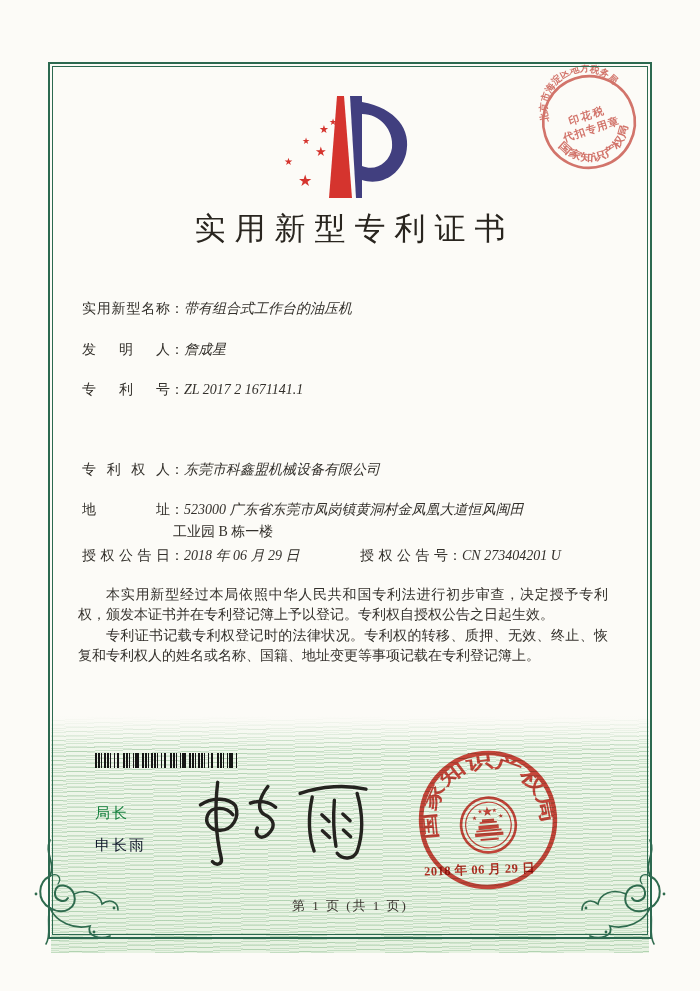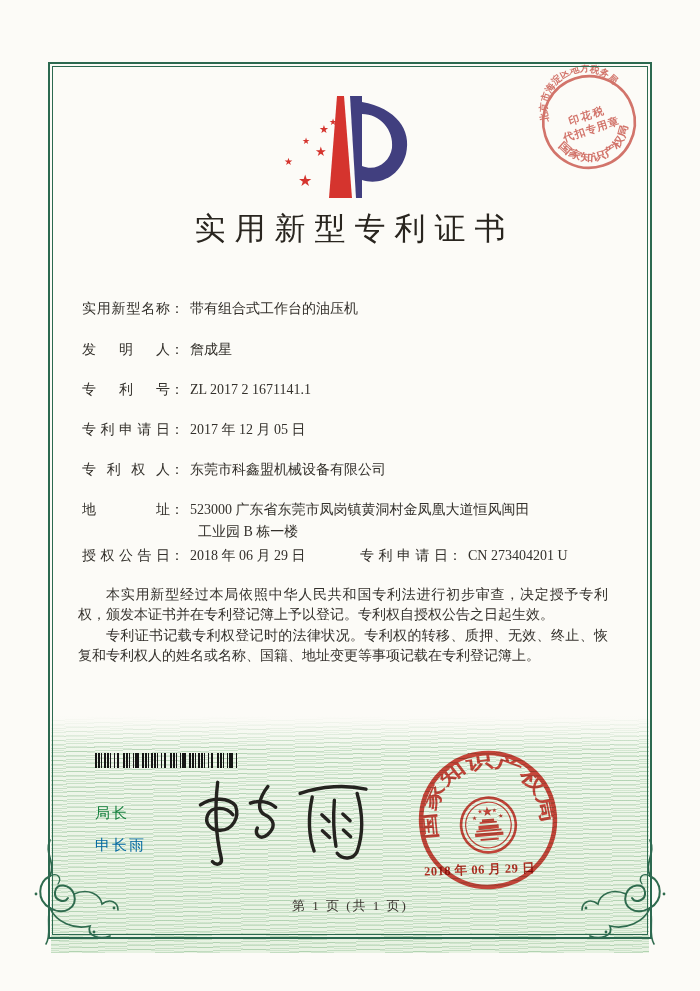--- a/index.html
+++ b/index.html
@@ -16,29 +16,29 @@
       repeating-linear-gradient(178deg, rgba(110,170,115,0.30) 0 1px, rgba(255,255,255,0) 1px 4px),
       repeating-linear-gradient(182.5deg, rgba(110,170,115,0.20) 0 1px, rgba(255,255,255,0) 1px 5px),
       linear-gradient(#f0f7ec,#e7f2e2);}
   .greenzone::before{content:"";position:absolute;left:0;top:0;right:0;height:34px;
       background:linear-gradient(#fcfbf7,rgba(252,251,247,0));}
   .certno{left:76px;top:108px;font-size:15px;letter-spacing:1px;z-index:3;}
   .title{left:0;right:0;top:208px;text-align:center;font-size:31px;font-weight:normal;
          letter-spacing:9px;text-indent:9px;color:#29251f;z-index:3;}
   .field{position:absolute;left:82px;font-size:14px;white-space:nowrap;z-index:3;color:#33302b;}
   .flabel{display:inline-block;width:88px;text-align:justify;text-align-last:justify;}
-  .fval{margin-left:6px;}
+  .fval{font-style:italic;}
   .paras{position:absolute;left:78px;top:585px;width:546px;font-size:14px;line-height:19.5px;
          text-align:justify;color:#34312c;z-index:3;}
   .paras p{margin:0 16px 2px 0;text-indent:2em;}
   .barcode{position:absolute;left:95px;top:753px;width:142px;height:15px;z-index:3;
     background:repeating-linear-gradient(90deg,#161616 0 1.6px,rgba(0,0,0,0) 1.6px 2.8px,
        #161616 2.8px 5px,rgba(0,0,0,0) 5px 5.8px,#161616 5.8px 6.6px,rgba(0,0,0,0) 6.6px 9.4px);}
   .dtitle{left:95px;top:804px;font-size:15px;letter-spacing:2px;z-index:3;color:#15803d;}
-  .dname{left:95px;top:836px;font-size:15px;letter-spacing:2px;z-index:3;color:#0369a1;}
+  .dname{left:95px;top:836px;font-size:15px;letter-spacing:2px;z-index:3;color:#0f172a;}
   .signature{left:185px;top:772px;z-index:4;transform:rotate(-2deg);}
   .footer{left:0;right:0;top:897px;text-align:center;font-size:13px;letter-spacing:2px;z-index:3;color:#3a362f;}
   .logo{left:272px;top:92px;z-index:3;}
   .taxseal{left:533px;top:66px;z-index:5;transform:rotate(-18deg);opacity:.78;mix-blend-mode:multiply;}
   .bigseal{left:412px;top:744px;z-index:5;transform:rotate(-5deg);opacity:.9;mix-blend-mode:multiply;}
   .sealdate{left:424px;top:861px;width:150px;font-size:12.5px;font-weight:bold;color:#c23126;
             letter-spacing:.5px;z-index:5;transform:rotate(-2deg);mix-blend-mode:multiply;white-space:nowrap;}
   .ornament{z-index:4;}
   svg text{font-family:"Liberation Serif","DejaVu Serif",serif;}
 </style>
@@ -84,35 +84,32 @@
 
   <div class="field" style="top:300px">
     <span class="flabel">实用新型名称</span><span>：</span><span class="fval">带有组合式工作台的油压机</span>
   </div>
   <div class="field" style="top:341px">
     <span class="flabel">发明人</span><span>：</span><span class="fval">詹成星</span>
   </div>
   <div class="field" style="top:381px">
     <span class="flabel">专利号</span><span>：</span><span class="fval">ZL 2017 2 1671141.1</span>
   </div>
-  <div class="field" style="top:421px">
-    <span class="flabel">专利申请日</span><span>：</span><span class="fval">2017 年 12 月 05 日</span>
-  </div>
   <div class="field" style="top:461px">
     <span class="flabel">专利权人</span><span>：</span><span class="fval">东莞市科鑫盟机械设备有限公司</span>
   </div>
   <div class="field" style="top:501px">
     <span class="flabel">地址</span><span>：</span><span class="fval">523000 广东省东莞市凤岗镇黄洞村金凤凰大道恒风闽田</span>
   </div>
-  <div class="field" style="left:198px;top:523px">工业园 B 栋一楼</div>
+  <div class="field" style="left:173px;top:523px">工业园 B 栋一楼</div>
   <div class="field" style="top:547px">
     <span class="flabel">授权公告日</span><span>：</span><span class="fval">2018 年 06 月 29 日</span>
   </div>
   <div class="field" style="left:360px;top:547px">
-    <span class="flabel">专利申请日</span><span>：</span><span class="fval">CN 273404201 U</span>
+    <span class="flabel">授权公告号</span><span>：</span><span class="fval">CN 273404201 U</span>
   </div>
 
   <div class="paras">
     <p>本实用新型经过本局依照中华人民共和国专利法进行初步审查，决定授予专利权，颁发本证书并在专利登记簿上予以登记。专利权自授权公告之日起生效。</p>
     <p>专利证书记载专利权登记时的法律状况。专利权的转移、质押、无效、终止、恢复和专利权人的姓名或名称、国籍、地址变更等事项记载在专利登记簿上。</p>
   </div>
 
   <div class="barcode"></div>
 
   <div class="abs dtitle">局长</div>

